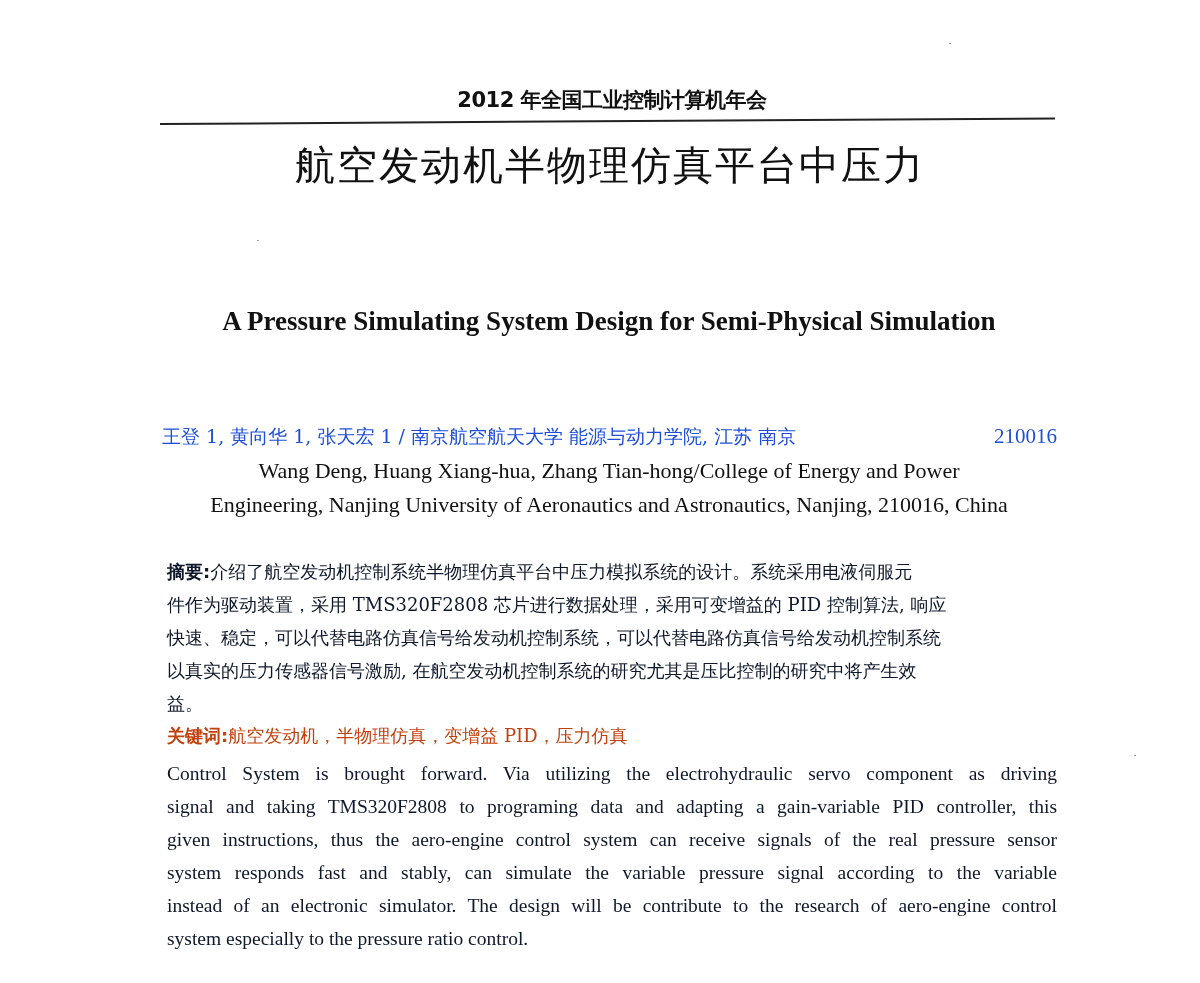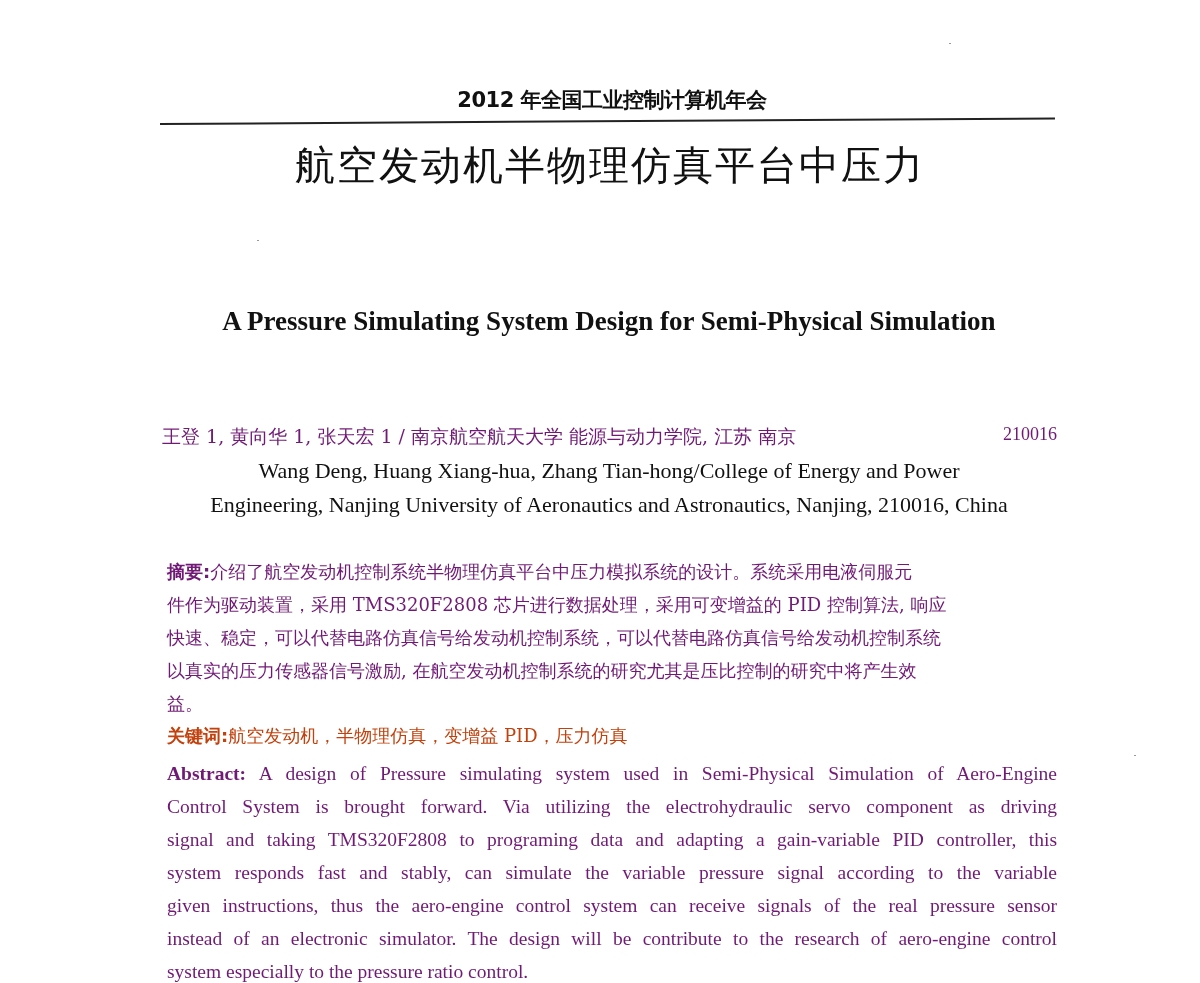--- a/index.html
+++ b/index.html
@@ -17,32 +17,32 @@
   .title-cn.l1 { top: 138px; left: -2px; }
   .title-cn.l2 { top: 226px; }
   .title-en {
     position: absolute; left: 0; width: 1200px; text-align: center;
     font-family: "Liberation Serif", serif; font-weight: bold; font-size: 27px; color: #111;
   }
   .title-en.l1 { top: 306px; left: -3px; }
   .title-en.l2 { top: 373px; }
   .authors-cn {
     position: absolute; left: 150px; top: 424px; width: 895px;
-    font-family: "DejaVu Serif", serif; font-size: 19px; color: #701a75; white-space: nowrap;
+    font-family: "DejaVu Serif", serif; font-size: 19px; color: #1d4ed8; white-space: nowrap;
   }
-  .authors-cn .zip { position: absolute; right: 0; top: 0; font-family: "Liberation Serif", serif; font-size: 18px; }
+  .authors-cn .zip { position: absolute; right: 0; top: 0; font-family: "Liberation Serif", serif; font-size: 21px; }
   .authors-en {
     position: absolute; left: 0; width: 1200px; text-align: center;
     font-family: "Liberation Serif", serif; font-size: 22px; color: #111; white-space: nowrap;
   }
   .authors-en.l1 { top: 458px; left: -3px; }
   .authors-en.l2 { top: 492px; left: -3px; }
   .para {
     position: absolute; left: 155px; width: 890px;
-    font-size: 19px; line-height: 33px; color: #701a75; text-align: justify;
+    font-size: 19px; line-height: 33px; color: #0f172a; text-align: justify;
   }
   .para-cn { top: 555px; font-family: "DejaVu Serif", serif; font-size: 18px; }
   .para-cn .lbl, .kw .lbl { font-weight: bold; font-family: "DejaVu Sans", sans-serif; }
   .line { display: block; height: 33px; white-space: nowrap; }
   .kw { position: absolute; left: 155px; top: 724px; font-family: "DejaVu Serif", serif; font-size: 18px; color: #c2410c; white-space: nowrap; }
   .para-en { top: 757px; font-family: "Liberation Serif", serif; font-size: 19.5px; }
   .para-en .lbl { font-weight: bold; }
   .justify-line { display: block; height: 33px; text-align: justify; text-align-last: justify; white-space: normal; }
   .last-line { display: block; height: 33px; white-space: nowrap; }
   .speck { position: absolute; background: #999; width: 2px; height: 1px; }
@@ -73,25 +73,24 @@
     <span class="line">快速、稳定，可以代替电路仿真信号给发动机控制系统，可以代替电路仿真信号给发动机控制系统</span>
     <span class="line">以真实的压力传感器信号激励, 在航空发动机控制系统的研究尤其是压比控制的研究中将产生效</span>
     <span class="line">益。</span>
   </div>
 
   <div class="kw">
     <span class="lbl">关键词:</span><span>航空发动机，半物理仿真，变增益 PID，压力仿真</span>
   </div>
 
   <div class="para para-en">
-    <span class="justify-line"><span class="lbl">Abstract:</span> <span>A design of Pressure simulating system used in Semi-Physical Simulation of Aero-Engine</span></span>
     <span class="justify-line">Control System is brought forward. Via utilizing the electrohydraulic servo component as driving</span>
     <span class="justify-line">signal and taking TMS320F2808 to programing data and adapting a gain-variable PID controller, this</span>
+    <span class="justify-line">given instructions, thus the aero-engine control system can receive signals of the real pressure sensor</span>
     <span class="justify-line">system responds fast and stably, can simulate the variable pressure signal according to the variable</span>
-    <span class="justify-line">given instructions, thus the aero-engine control system can receive signals of the real pressure sensor</span>
     <span class="justify-line">instead of an electronic simulator. The design will be contribute to the research of aero-engine control</span>
     <span class="last-line">system especially to the pressure ratio control.</span>
   </div>
 
   <div class="speck" style="left:937px;top:43px;"></div>
   <div class="speck" style="left:245px;top:240px;"></div>
   <div class="speck" style="left:1122px;top:755px;"></div>
 </div>
 
 </body></html>

